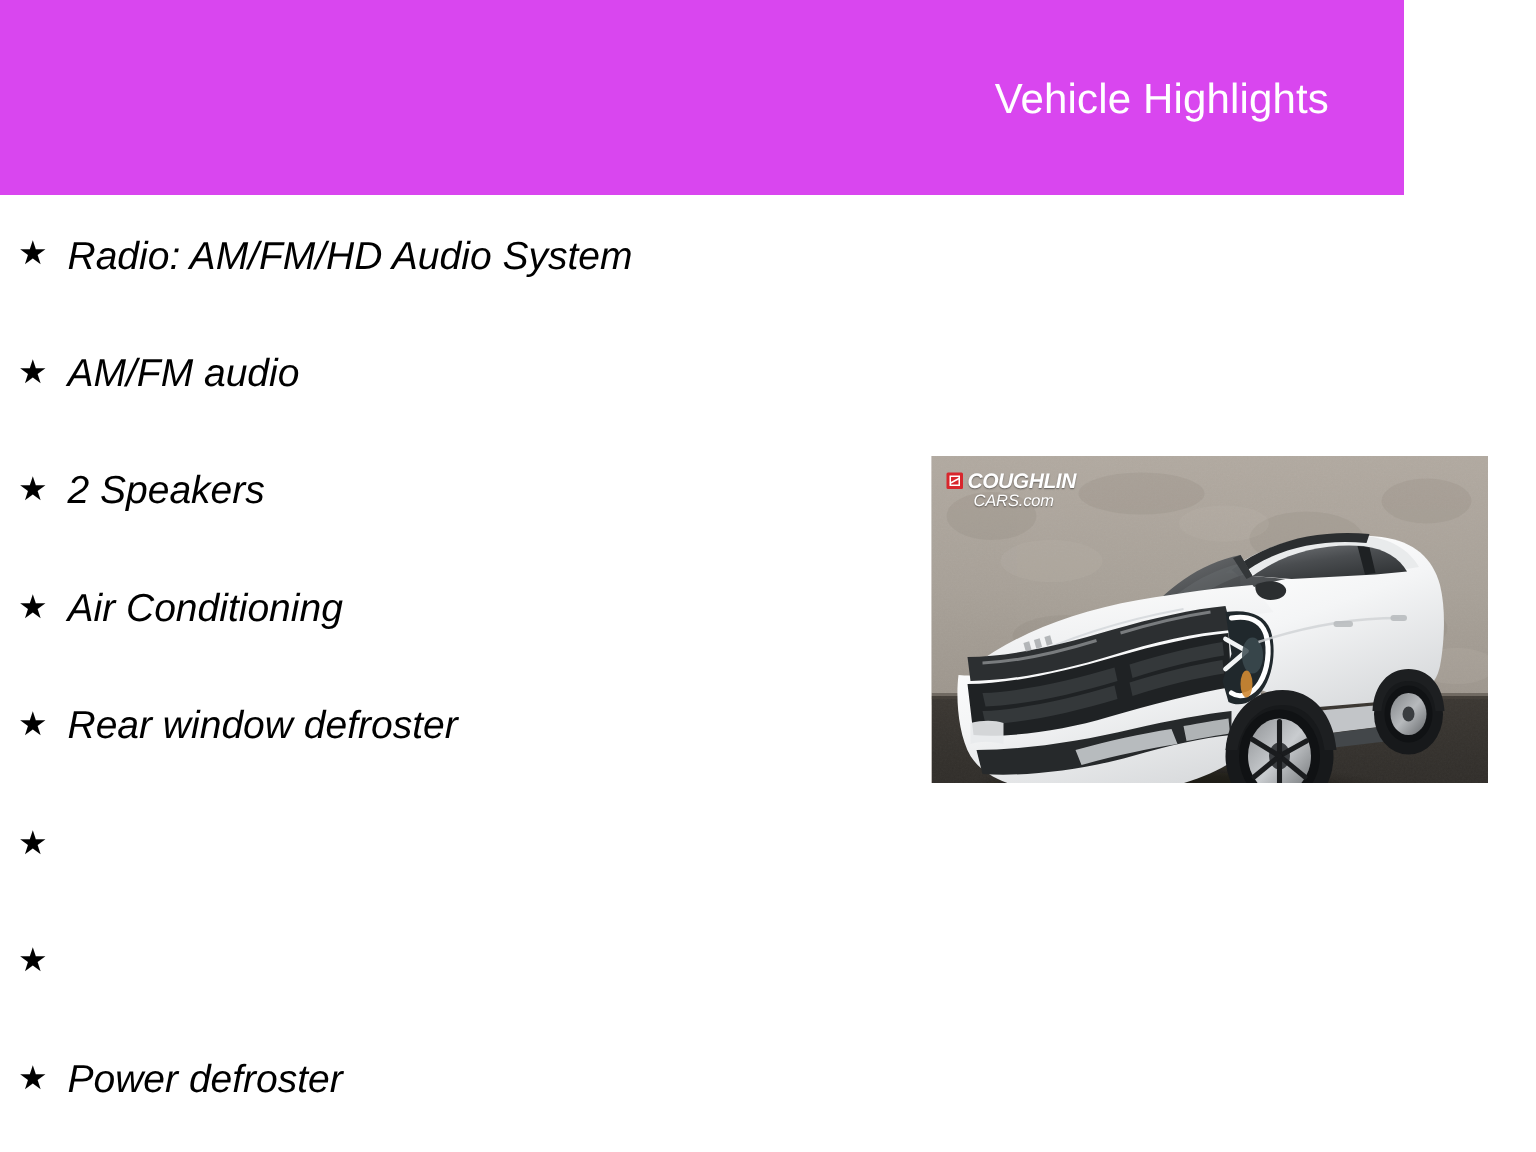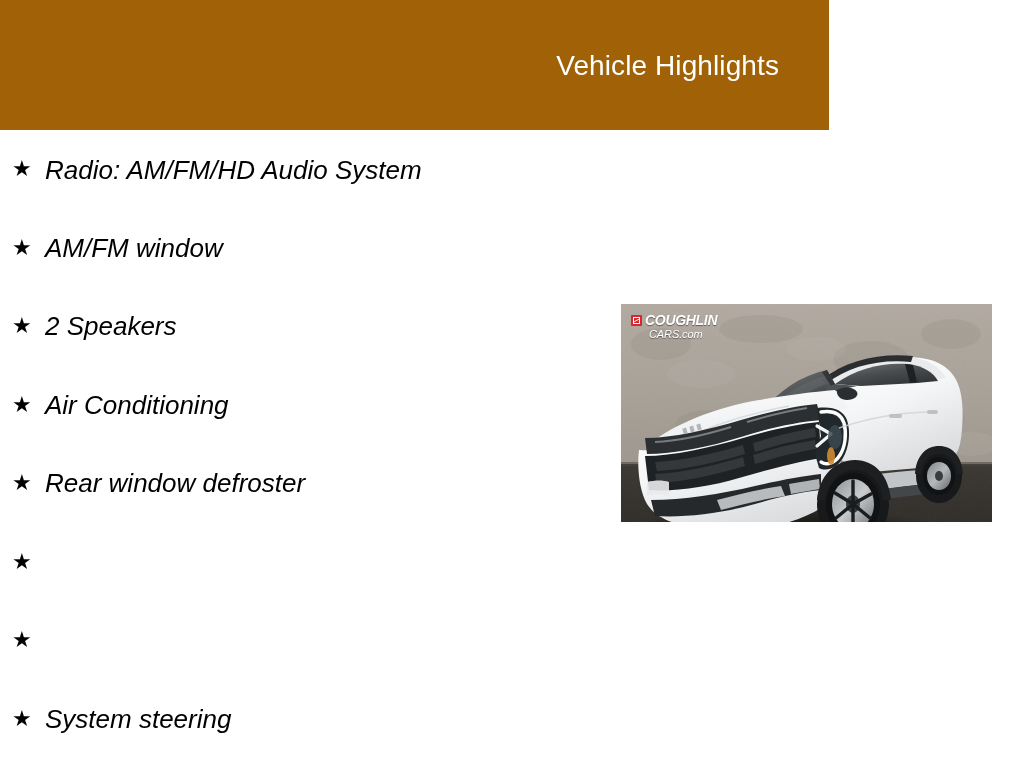--- a/index.html
+++ b/index.html
@@ -14,23 +14,23 @@
     font-family: "Liberation Sans", sans-serif;
     overflow: hidden;
     position: relative;
   }
 
   
   .header-bar {
     position: absolute;
     left: 0;
     top: 0;
-    width: 829px;
+    width: 936px;
     height: 130px;
-    background: #a16207;
+    background: #d946ef;
   }
   .header-title {
     position: absolute;
     right: 50px;
     top: 49px;
     color: #ffffff;
     font-size: 28px;
     line-height: 34px;
     font-weight: 400;
     letter-spacing: 0.1px;
@@ -159,21 +159,21 @@
   <div class="header-title">Vehicle Highlights</div>
 </div>
 
 <ul class="highlights-list">
   <li class="highlight-item">
     <span class="bullet-star">★</span>
     <span class="highlight-label">Radio: AM/FM/HD Audio System</span>
   </li>
   <li class="highlight-item">
     <span class="bullet-star">★</span>
-    <span class="highlight-label">AM/FM window</span>
+    <span class="highlight-label">AM/FM audio</span>
   </li>
   <li class="highlight-item">
     <span class="bullet-star">★</span>
     <span class="highlight-label">2 Speakers</span>
   </li>
   <li class="highlight-item">
     <span class="bullet-star">★</span>
     <span class="highlight-label">Air Conditioning</span>
   </li>
   <li class="highlight-item">
@@ -181,21 +181,21 @@
     <span class="highlight-label">Rear window defroster</span>
   </li>
   <li class="highlight-item">
     <span class="bullet-star">★</span>
   </li>
   <li class="highlight-item">
     <span class="bullet-star">★</span>
   </li>
   <li class="highlight-item">
     <span class="bullet-star">★</span>
-    <span class="highlight-label">System steering</span>
+    <span class="highlight-label">Power defroster</span>
   </li>
 </ul>
 
 <div class="vehicle-photo">
   <svg class="photo-svg" viewBox="0 0 371 277">
     <defs>
       <linearGradient id="wallGrad" x1="0" y1="0" x2="0" y2="1">
         <stop offset="0%" stop-color="#b2aaa1"></stop>
         <stop offset="55%" stop-color="#a8a198"></stop>
         <stop offset="100%" stop-color="#9d968d"></stop>

